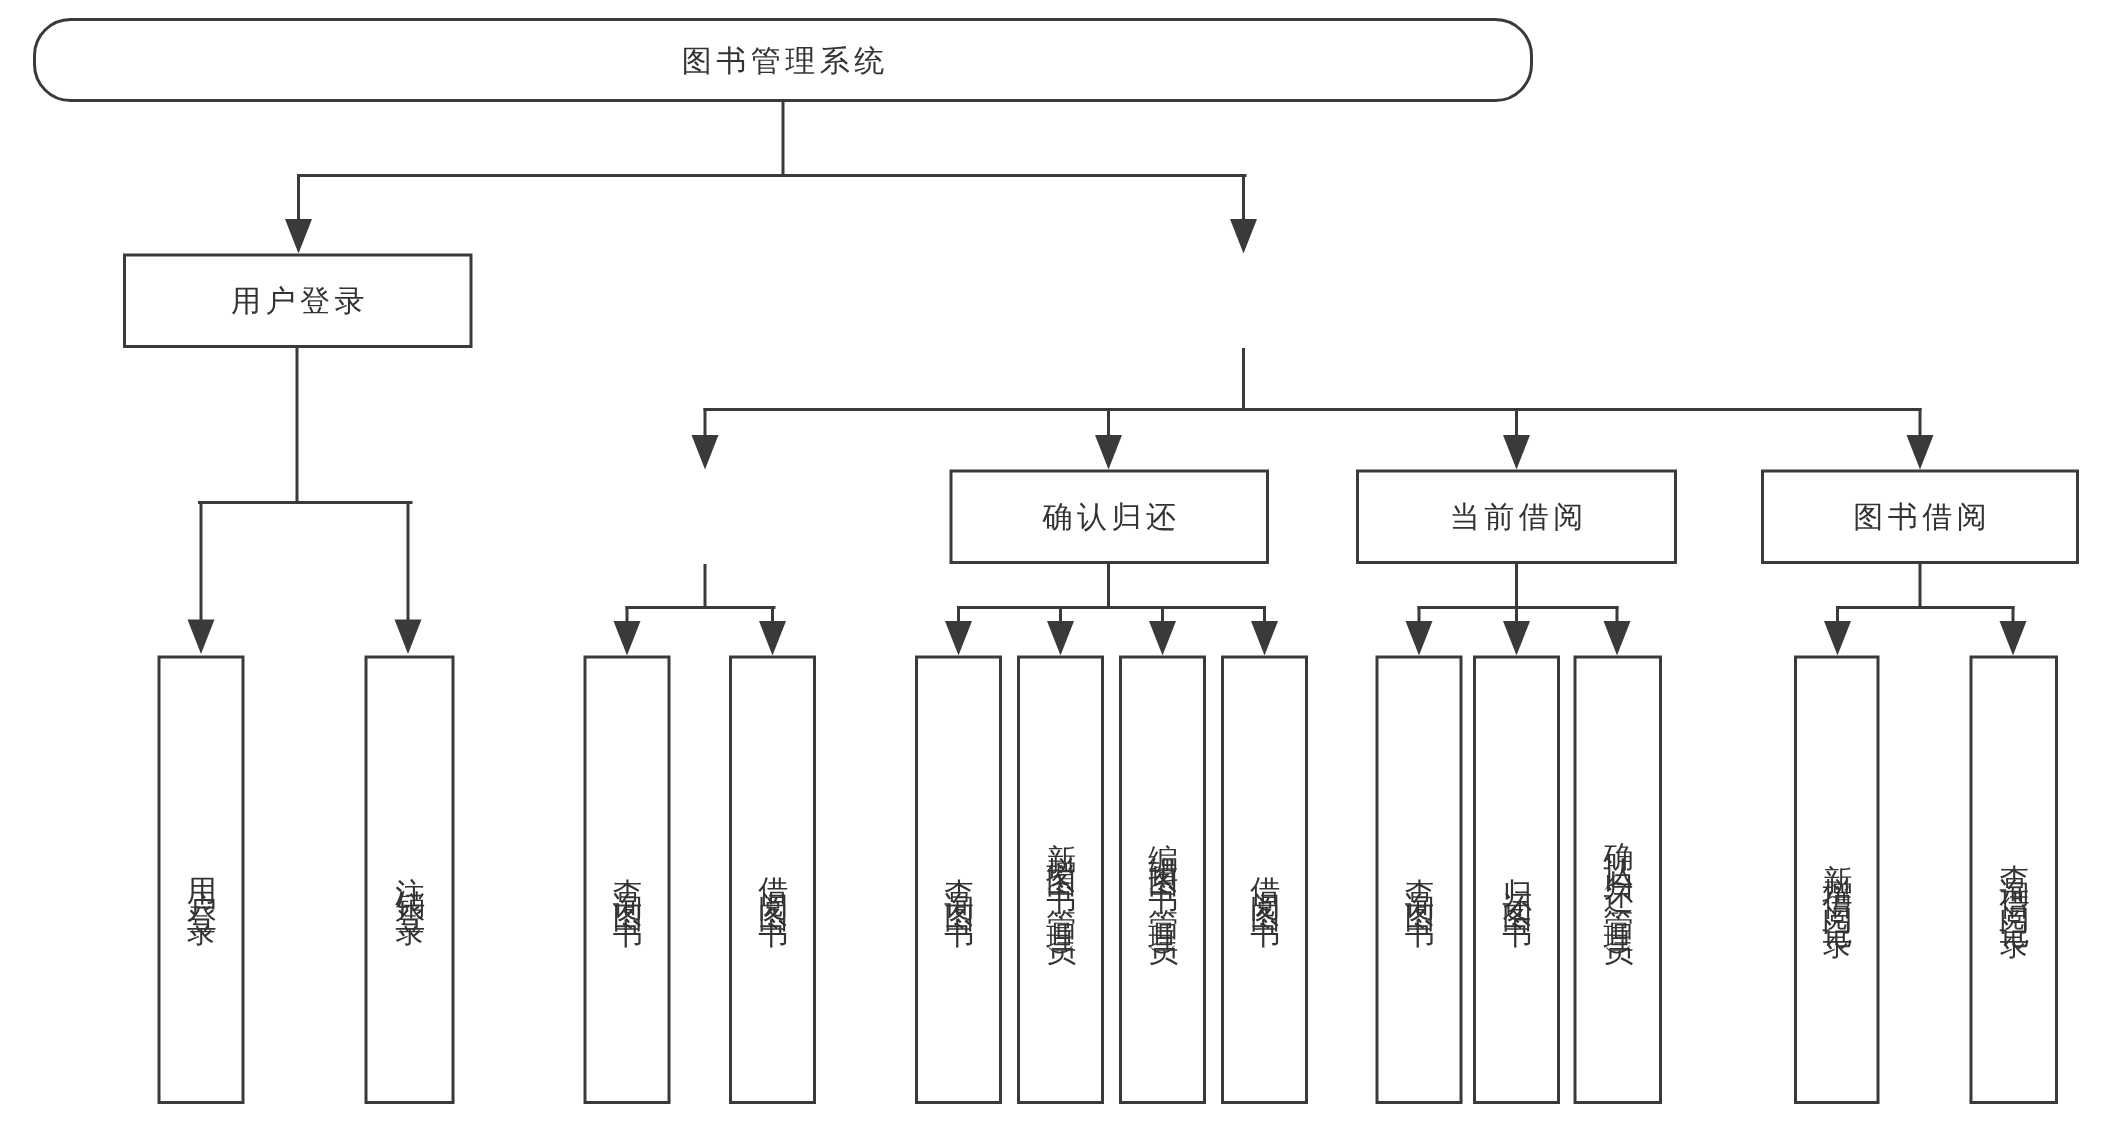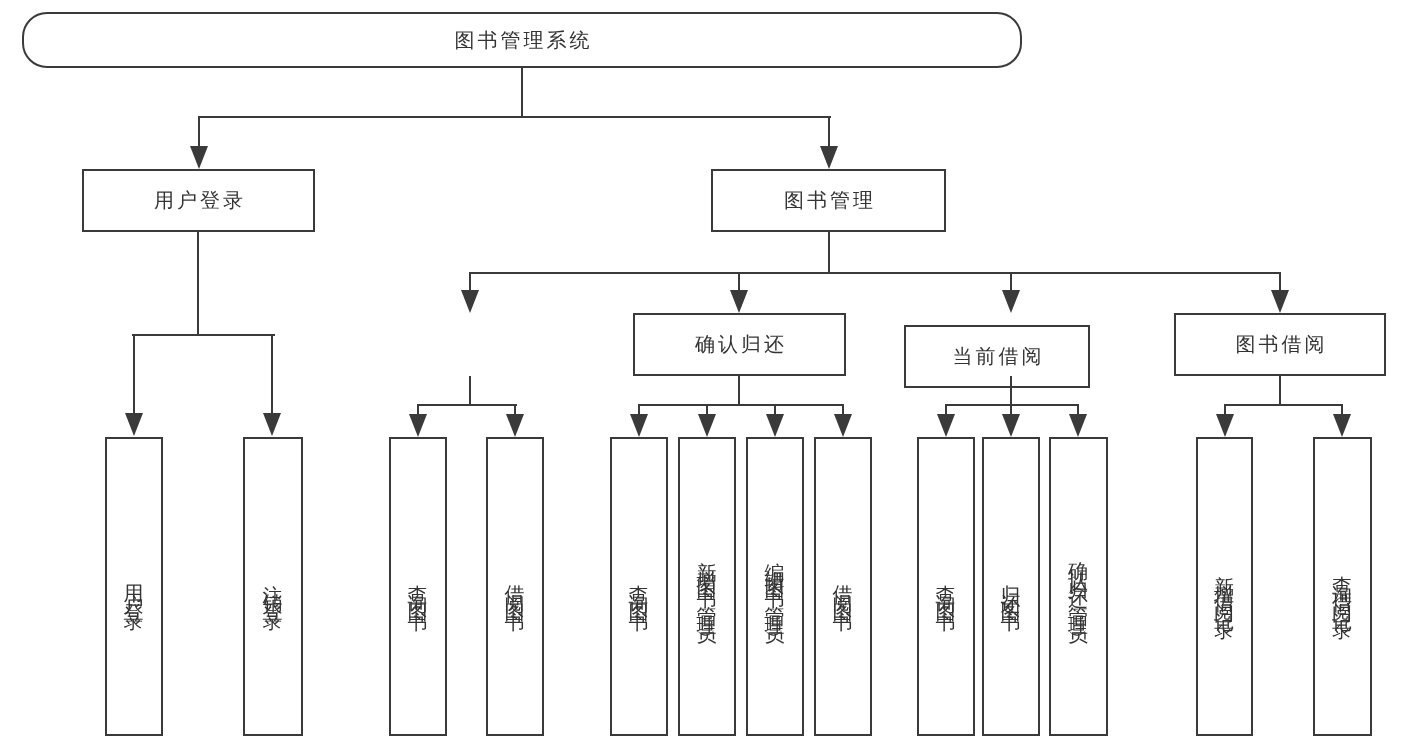--- a/index.html
+++ b/index.html
@@ -74,23 +74,20 @@
   <div class="cline" style="left:521px; top:68px; width:2px; height:50px;"></div>
   <div class="cline" style="left:198px; top:116px; width:633px; height:2px;"></div>
   <div class="cline" style="left:198px; top:116px; width:2px; height:32px;"></div>
   <div class="cline" style="left:828px; top:116px; width:2px; height:32px;"></div>
   <div class="ah" style="left:190px; top:146px;"></div>
   <div class="ah" style="left:820px; top:146px;"></div>
 
   <div class="box hbox" style="left:82px; top:169px; width:233px; height:63px;">
     <span>用户登录</span>
   </div>
-  <div class="box hbox" style="left:711px; top:169px; width:235px; height:63px;">
-    <span>图书管理</span>
-  </div>
 
   <div class="cline" style="left:197px; top:232px; width:2px; height:104px;"></div>
   <div class="cline" style="left:132px; top:334px; width:143px; height:2px;"></div>
   <div class="cline" style="left:133px; top:334px; width:2px; height:80px;"></div>
   <div class="cline" style="left:271px; top:334px; width:2px; height:80px;"></div>
   <div class="ah" style="left:125px; top:413px;"></div>
   <div class="ah" style="left:263px; top:413px;"></div>
 
   <div class="cline" style="left:828px; top:232px; width:2px; height:42px;"></div>
   <div class="cline" style="left:469px; top:272px; width:812px; height:2px;"></div>
@@ -99,21 +96,21 @@
   <div class="cline" style="left:1010px; top:272px; width:2px; height:20px;"></div>
   <div class="cline" style="left:1279px; top:272px; width:2px; height:20px;"></div>
   <div class="ah" style="left:461px; top:290px;"></div>
   <div class="ah" style="left:730px; top:290px;"></div>
   <div class="ah" style="left:1002px; top:290px;"></div>
   <div class="ah" style="left:1271px; top:290px;"></div>
 
   <div class="box hbox" style="left:633px; top:313px; width:213px; height:63px;">
     <span>确认归还</span>
   </div>
-  <div class="box hbox" style="left:904px; top:313px; width:186px; height:63px;margin-top:12px;">
+  <div class="box hbox" style="left:904px; top:313px; width:214px; height:63px;">
     <span>当前借阅</span>
   </div>
   <div class="box hbox" style="left:1174px; top:313px; width:212px; height:63px;">
     <span>图书借阅</span>
   </div>
 
   <div class="cline" style="left:469px; top:376px; width:2px; height:30px;"></div>
   <div class="cline" style="left:417px; top:404px; width:100px; height:2px;"></div>
   <div class="cline" style="left:417px; top:404px; width:2px; height:12px;"></div>
   <div class="cline" style="left:514px; top:404px; width:2px; height:12px;"></div>

